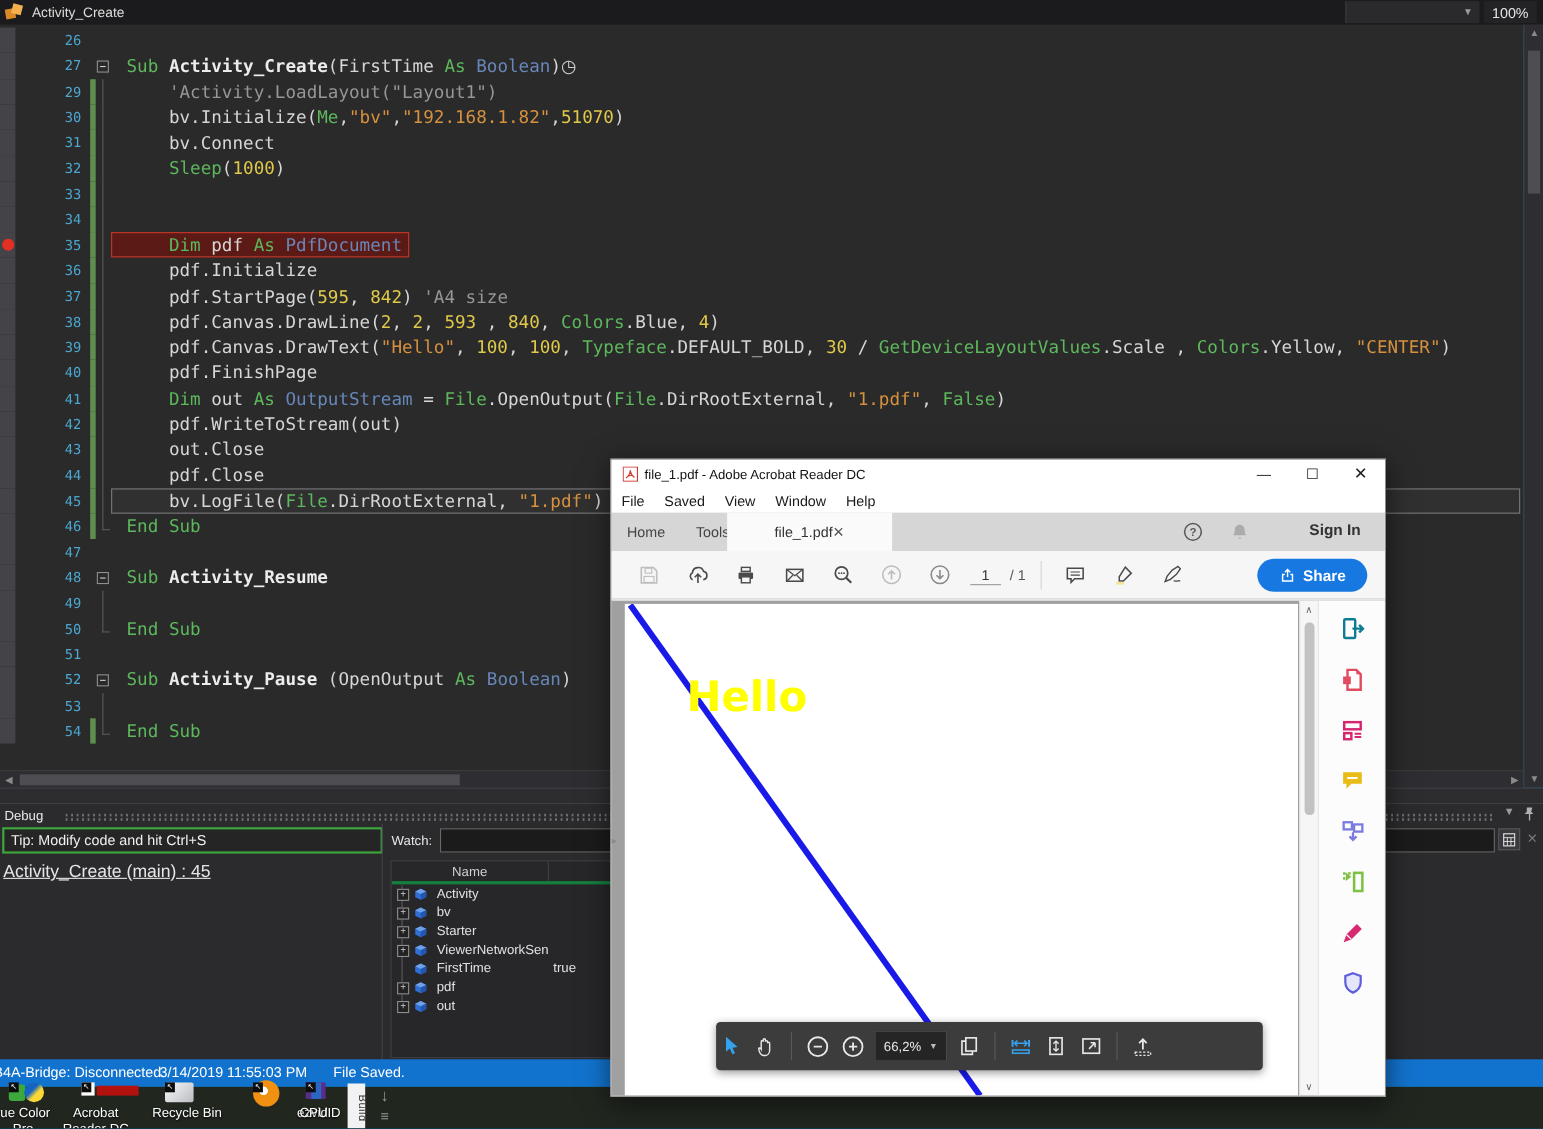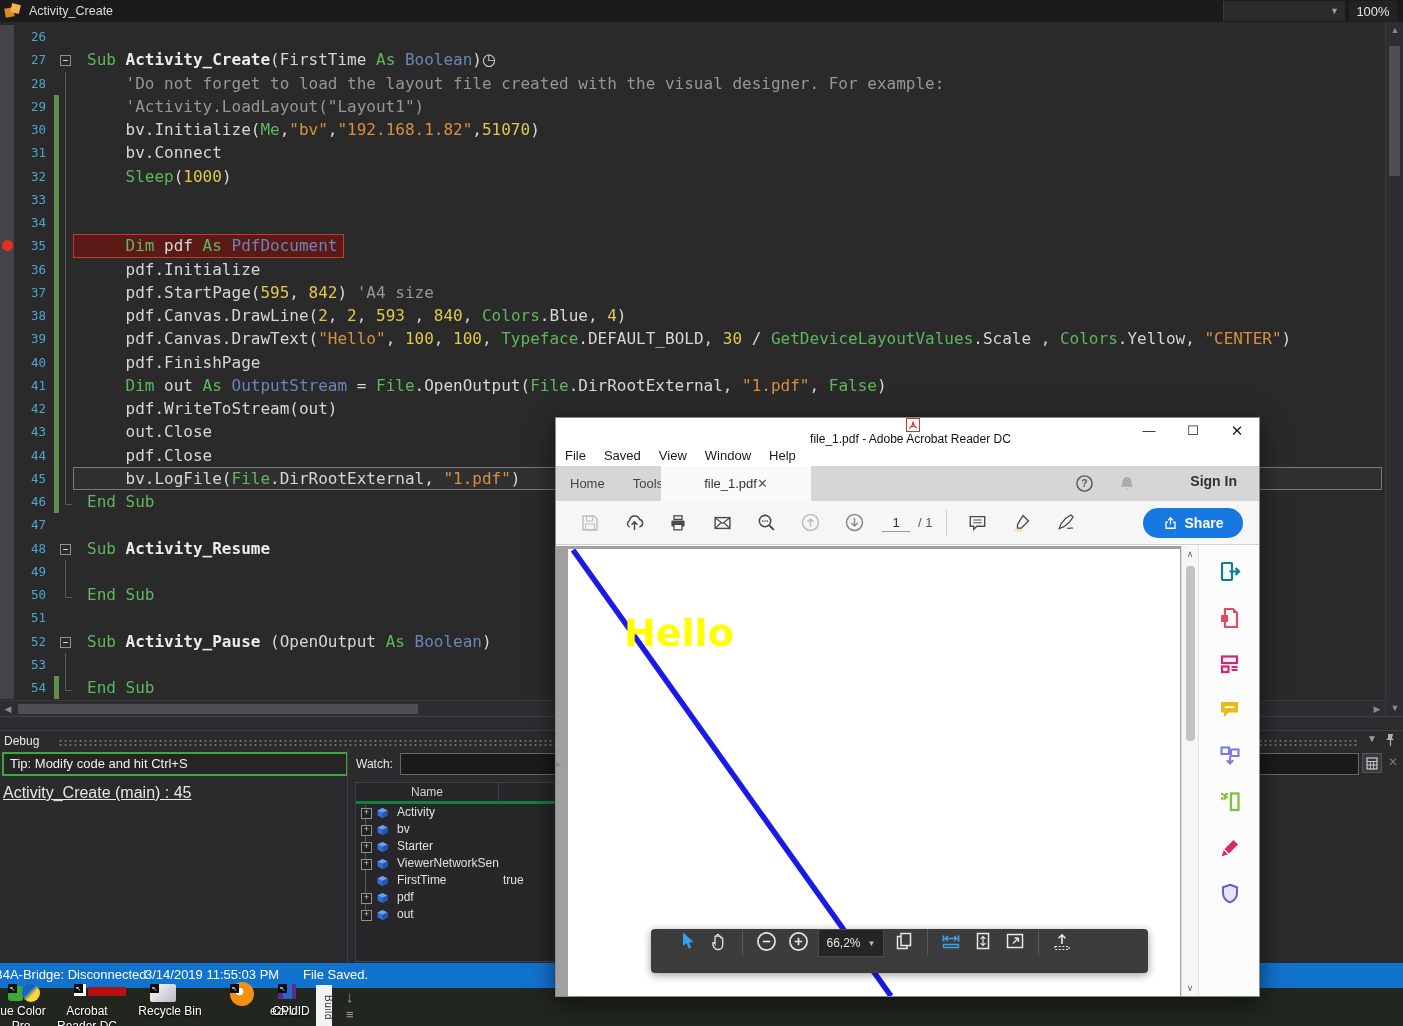--- a/index.html
+++ b/index.html
@@ -13,21 +13,21 @@
   .b4a-logo .a{left:0;top:5px;width:9px;height:9px;background:#d98a26;transform:rotate(-10deg);}
   .b4a-logo .b{left:6px;top:1px;width:9px;height:9px;background:#f2b14e;transform:rotate(14deg);}
   .top-combo{position:absolute;right:58px;top:1px;width:115px;height:20px;background:#2a2a2c;border-left:1px solid #3a3a3c;color:#9a9a9a;font-size:9px;display:flex;align-items:center;justify-content:flex-end;padding-right:6px;}
   .top-zoom{position:absolute;right:6px;top:1px;width:48px;height:20px;color:#e6e6e6;font-size:13px;display:flex;align-items:center;justify-content:center;background:#232325;}
   
   .editor{position:absolute;left:0;top:22px;width:1385px;height:678px;background:#2a2a2a;overflow:hidden;}
   #code-lines{position:absolute;left:0;top:3px;right:0;}
   .crow{display:flex;height:23.25px;line-height:23.25px;font-family:"DejaVu Sans Mono",monospace;font-size:16px;}
   .bpcol{flex:0 0 14px;background:#434348;position:relative;}
   .bpdot{position:absolute;left:2px;top:6px;width:11px;height:11px;border-radius:50%;background:#e33022;}
-  .lnum{flex:0 0 32px;text-align:right;padding-right:8px;color:#4ba6ce;font-size:12.5px;font-family:"DejaVu Sans Mono",monospace;}
+  .lnum{flex:0 0 32px;text-align:right;padding-right:8px;color:#4ba6ce;font-size:12.5px;font-family:"DejaVu Sans Mono",monospace;margin-left:28px;}
   .chg{flex:0 0 5px;}
   .chg.on{background:#5e8f4f;}
   .foldcol{flex:0 0 14px;position:relative;}
   .foldbox{position:absolute;left:1px;top:7px;width:9px;height:9px;border:1px solid #8f8f8f;background:#2a2a2a;}
   .foldbox::after{content:"";position:absolute;left:2px;top:4px;width:5px;height:1px;background:#cfcfcf;}
   .foldcol.mid::before{content:"";position:absolute;left:6px;top:0;bottom:0;border-left:1px solid #5a5a5a;}
   .foldcol.end::before{content:"";position:absolute;left:6px;top:0;width:6px;height:62%;border-left:1px solid #5a5a5a;border-bottom:1px solid #5a5a5a;}
   .code{white-space:pre;padding-left:14px;flex:1 1 auto;overflow:hidden;}
   .kw{color:#5db75d;} .ty{color:#6787b8;} .st{color:#d6913f;} .nu{color:#e0c94a;}
   .cm{color:#969696;} .pl{color:#d6d6d6;} .fn{color:#ececec;font-weight:bold;} .ic{color:#cfcfcf;font-family:"DejaVu Sans",sans-serif;}
@@ -73,21 +73,21 @@
   .desktop{position:absolute;left:0;top:988px;width:1403px;height:38px;background:#21261f;}
   .dicon{position:absolute;top:-4px;}
   .dlabel{position:absolute;top:16px;color:#fff;font-size:12px;text-align:center;white-space:nowrap;text-shadow:0 1px 2px #000;}
   .dlabel2{position:absolute;top:31px;color:#fff;font-size:12px;text-align:center;white-space:nowrap;text-shadow:0 1px 2px #000;}
   .badge{position:absolute;width:9px;height:9px;background:#0d0d0d;color:#fff;font-size:7px;line-height:9px;text-align:center;}
   .buildtab{position:absolute;left:316px;top:-3px;width:16px;height:41px;background:#f2f2f2;color:#333;font-size:10px;}
   .buildtab span{display:block;transform:rotate(90deg) translate(10px,-2px);transform-origin:8px 8px;letter-spacing:.5px;}
   .dkico{position:absolute;color:#9a9a9a;}
   
   #acrobat{position:absolute;left:555px;top:417px;width:705px;height:580px;background:#fff;border:1px solid #8a8a8a;box-shadow:0 6px 24px rgba(0,0,0,.55);box-sizing:border-box;}
-  .ac-title{position:relative;height:26px;background:#fff;display:flex;align-items:center;flex-direction:column;}
+  .ac-title{position:relative;height:26px;background:#fff;display:flex;align-items:center;}
   .ac-title .t{font-size:12px;color:#111;margin-left:6px;}
   .ac-ctrl{position:absolute;top:0;height:26px;width:44px;text-align:center;line-height:26px;color:#222;font-size:13px;}
   .ac-min{right:88px;} .ac-max{right:44px;} .ac-close{right:0;font-size:15px;}
   .ac-menubar{height:22px;display:flex;align-items:center;gap:0;background:#fff;}
   .ac-menubar span{font-size:13px;color:#1a1a1a;padding:0 9px;}
   .ac-tabbar{height:35px;background:#d6d6d6;position:relative;display:flex;align-items:center;}
   .ac-tab{font-size:13px;color:#444;padding:0 14px;height:35px;line-height:35px;}
   .ac-doc-tab{position:absolute;left:105px;top:0;width:150px;height:35px;background:#fafafa;display:flex;align-items:center;justify-content:center;font-size:13px;color:#333;}
   .ac-doc-tab .x{color:#555;font-size:13px;}
   .ac-help{position:absolute;right:165px;top:8px;width:19px;height:19px;}
@@ -104,21 +104,21 @@
   .pdf-page{position:absolute;left:12px;top:3px;width:612px;bottom:0;background:#fff;}
   .pdf-hello{position:absolute;left:56px;top:62px;color:#ffff00;font-size:38px;font-weight:bold;font-family:"DejaVu Sans",sans-serif;}
   .pdf-line{position:absolute;left:0;top:0;width:100%;height:100%;}
   .nav-toggle{position:absolute;left:0;top:212px;color:#8a8a8a;font-size:10px;}
   .pdf-scroll{position:absolute;left:625px;top:0;width:17px;bottom:0;background:#f6f6f6;border-left:1px solid #dedede;}
   .pdf-scroll .arr{position:absolute;left:0;width:16px;text-align:center;color:#666;font-size:9px;}
   .pdf-scroll .thumb{position:absolute;left:4px;top:20px;width:9px;height:175px;background:#c2c2c2;border-radius:4px;}
   .side-panel{position:absolute;left:642px;top:0;width:62px;bottom:0;background:#fcfcfc;border-left:1px solid #e3e3e3;}
   #side-tools{display:flex;flex-direction:column;align-items:center;padding-top:14px;gap:22px;}
   .side-tool{width:24px;height:24px;}
-  .float-bar{position:absolute;left:95px;top:383px;width:497px;height:44px;background:#3c3c3c;border-radius:4px;box-shadow:0 2px 8px rgba(0,0,0,.4);display:flex;align-items:flex-start;padding:0 24px;gap:8px;box-sizing:border-box;}
+  .float-bar{position:absolute;left:95px;top:383px;width:497px;height:44px;background:#3c3c3c;border-radius:4px;box-shadow:0 2px 8px rgba(0,0,0,.4);display:flex;align-items:center;padding:0 1px;gap:8px;box-sizing:border-box;}
   .fbi{width:24px;height:24px;display:inline-flex;align-items:center;justify-content:center;}
   .fb-div{width:1px;height:26px;background:#5a5a5a;margin:0 3px;}
   .fb-zoom{width:64px;height:26px;background:#252525;border:1px solid #4a4a4a;color:#e8e8e8;font-size:12px;display:flex;align-items:center;justify-content:center;gap:7px;}
   .fb-zoom .car{font-size:8px;color:#bbb;}
 </style>
 </head>
 <body>
 
 <div id="screen">
 
@@ -143,27 +143,20 @@
             <div class="code"></div>
           </div>
           <div class="crow">
             <div class="bpcol"></div>
             <div class="lnum">27</div>
             <div class="chg"></div>
             <div class="foldcol start">
               <div class="foldbox"></div>
             </div>
             <div class="code"><span class="kw">Sub </span><span class="fn">Activity_Create</span><span class="pl">(</span><span class="pl">FirstTime </span><span class="kw">As </span><span class="ty">Boolean</span><span class="pl">)</span><span class="ic">◷</span></div>
-          </div>
-          <div class="crow">
-            <div class="bpcol"></div>
-            <div class="lnum">28</div>
-            <div class="chg"></div>
-            <div class="foldcol mid"></div>
-            <div class="code"><span class="cm">    'Do not forget to load the layout file created with the visual designer. For example:</span></div>
           </div>
           <div class="crow">
             <div class="bpcol"></div>
             <div class="lnum">29</div>
             <div class="chg on"></div>
             <div class="foldcol mid"></div>
             <div class="code"><span class="cm">    'Activity.LoadLayout("Layout1")</span></div>
           </div>
           <div class="crow">
             <div class="bpcol"></div>

